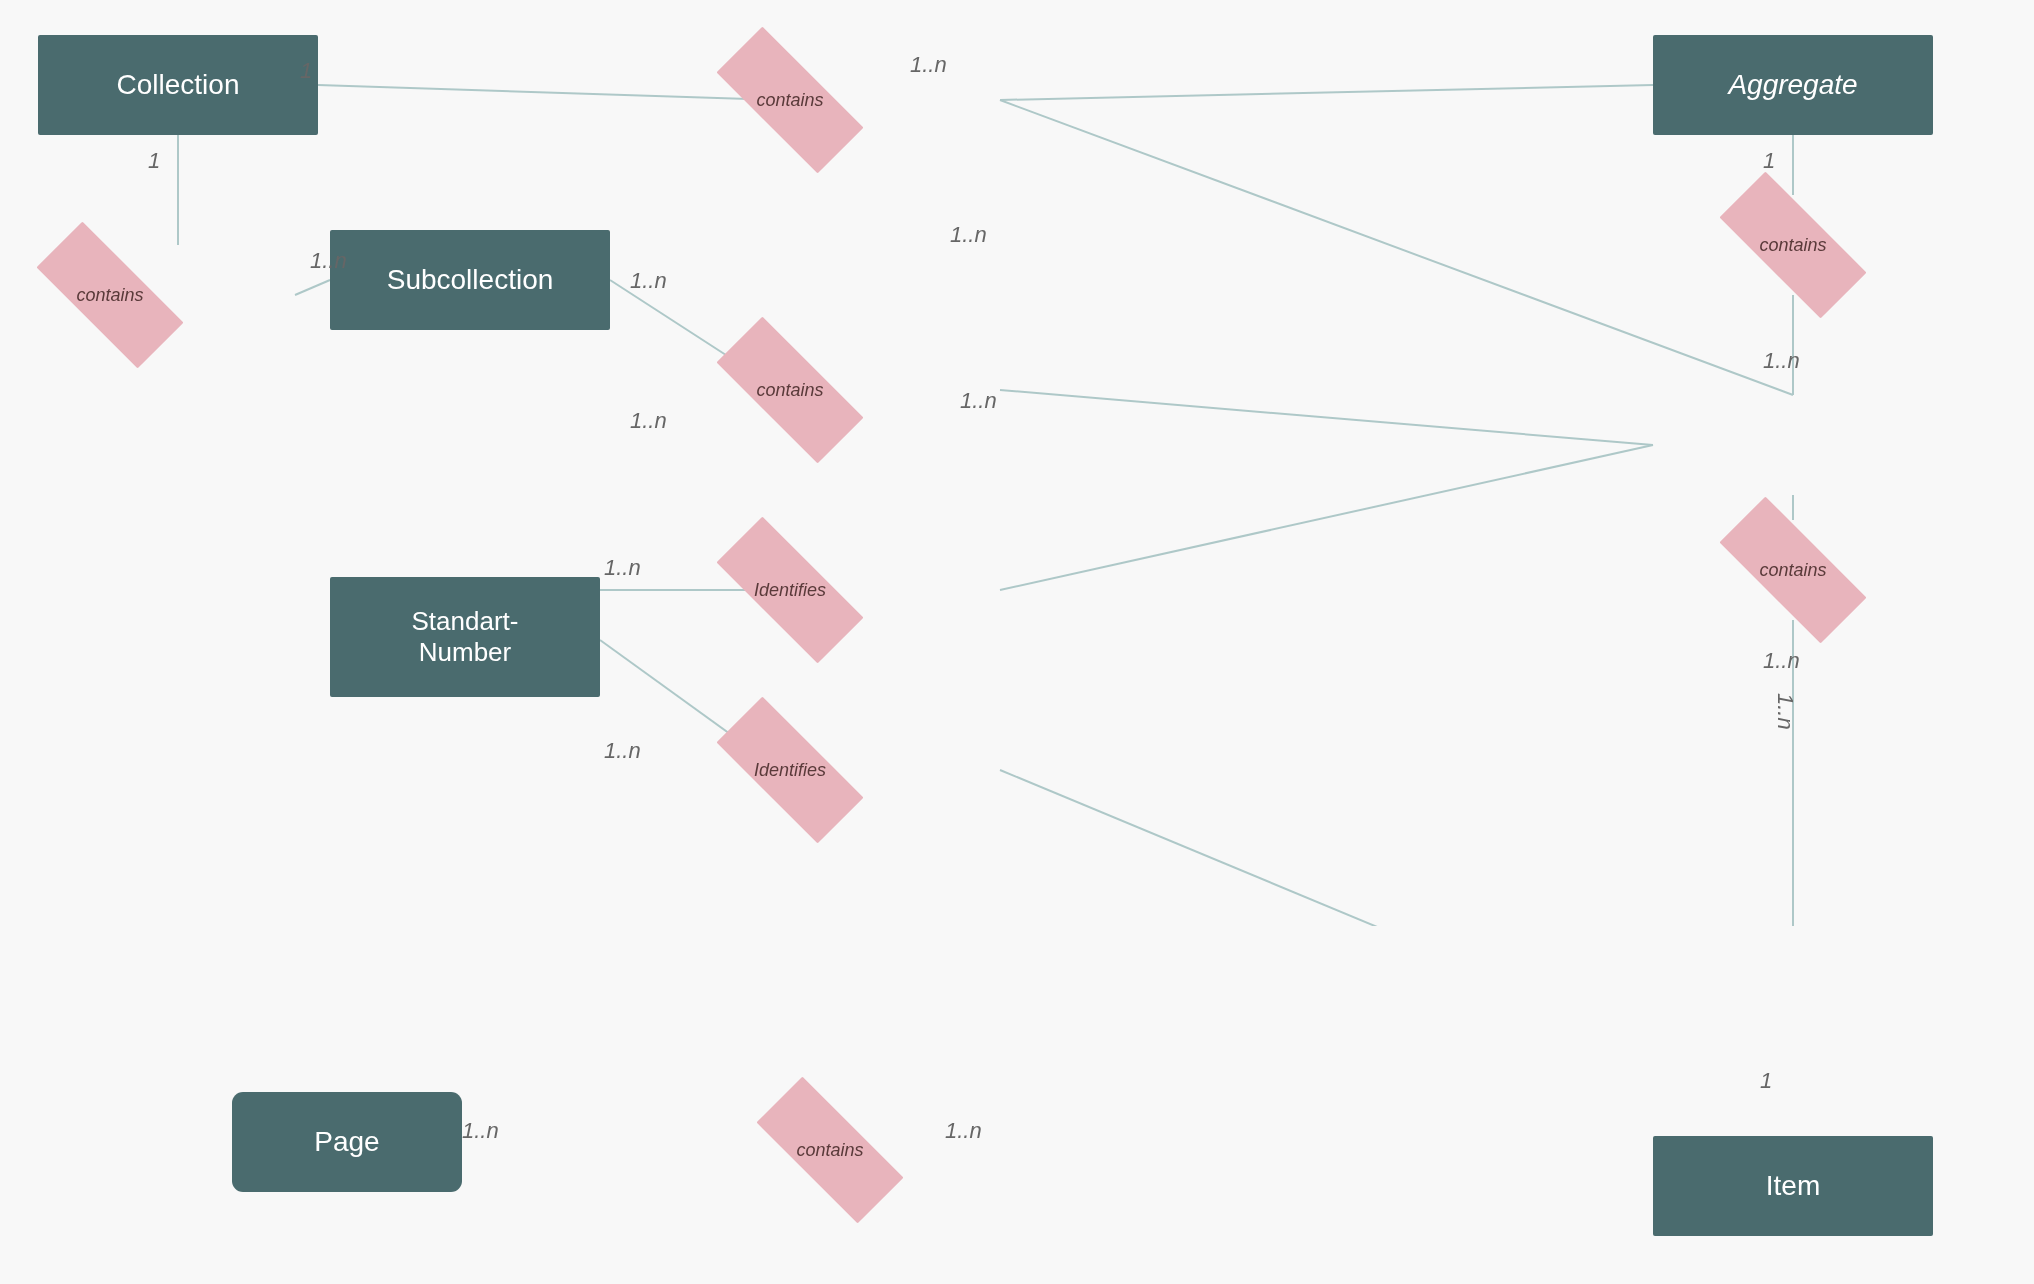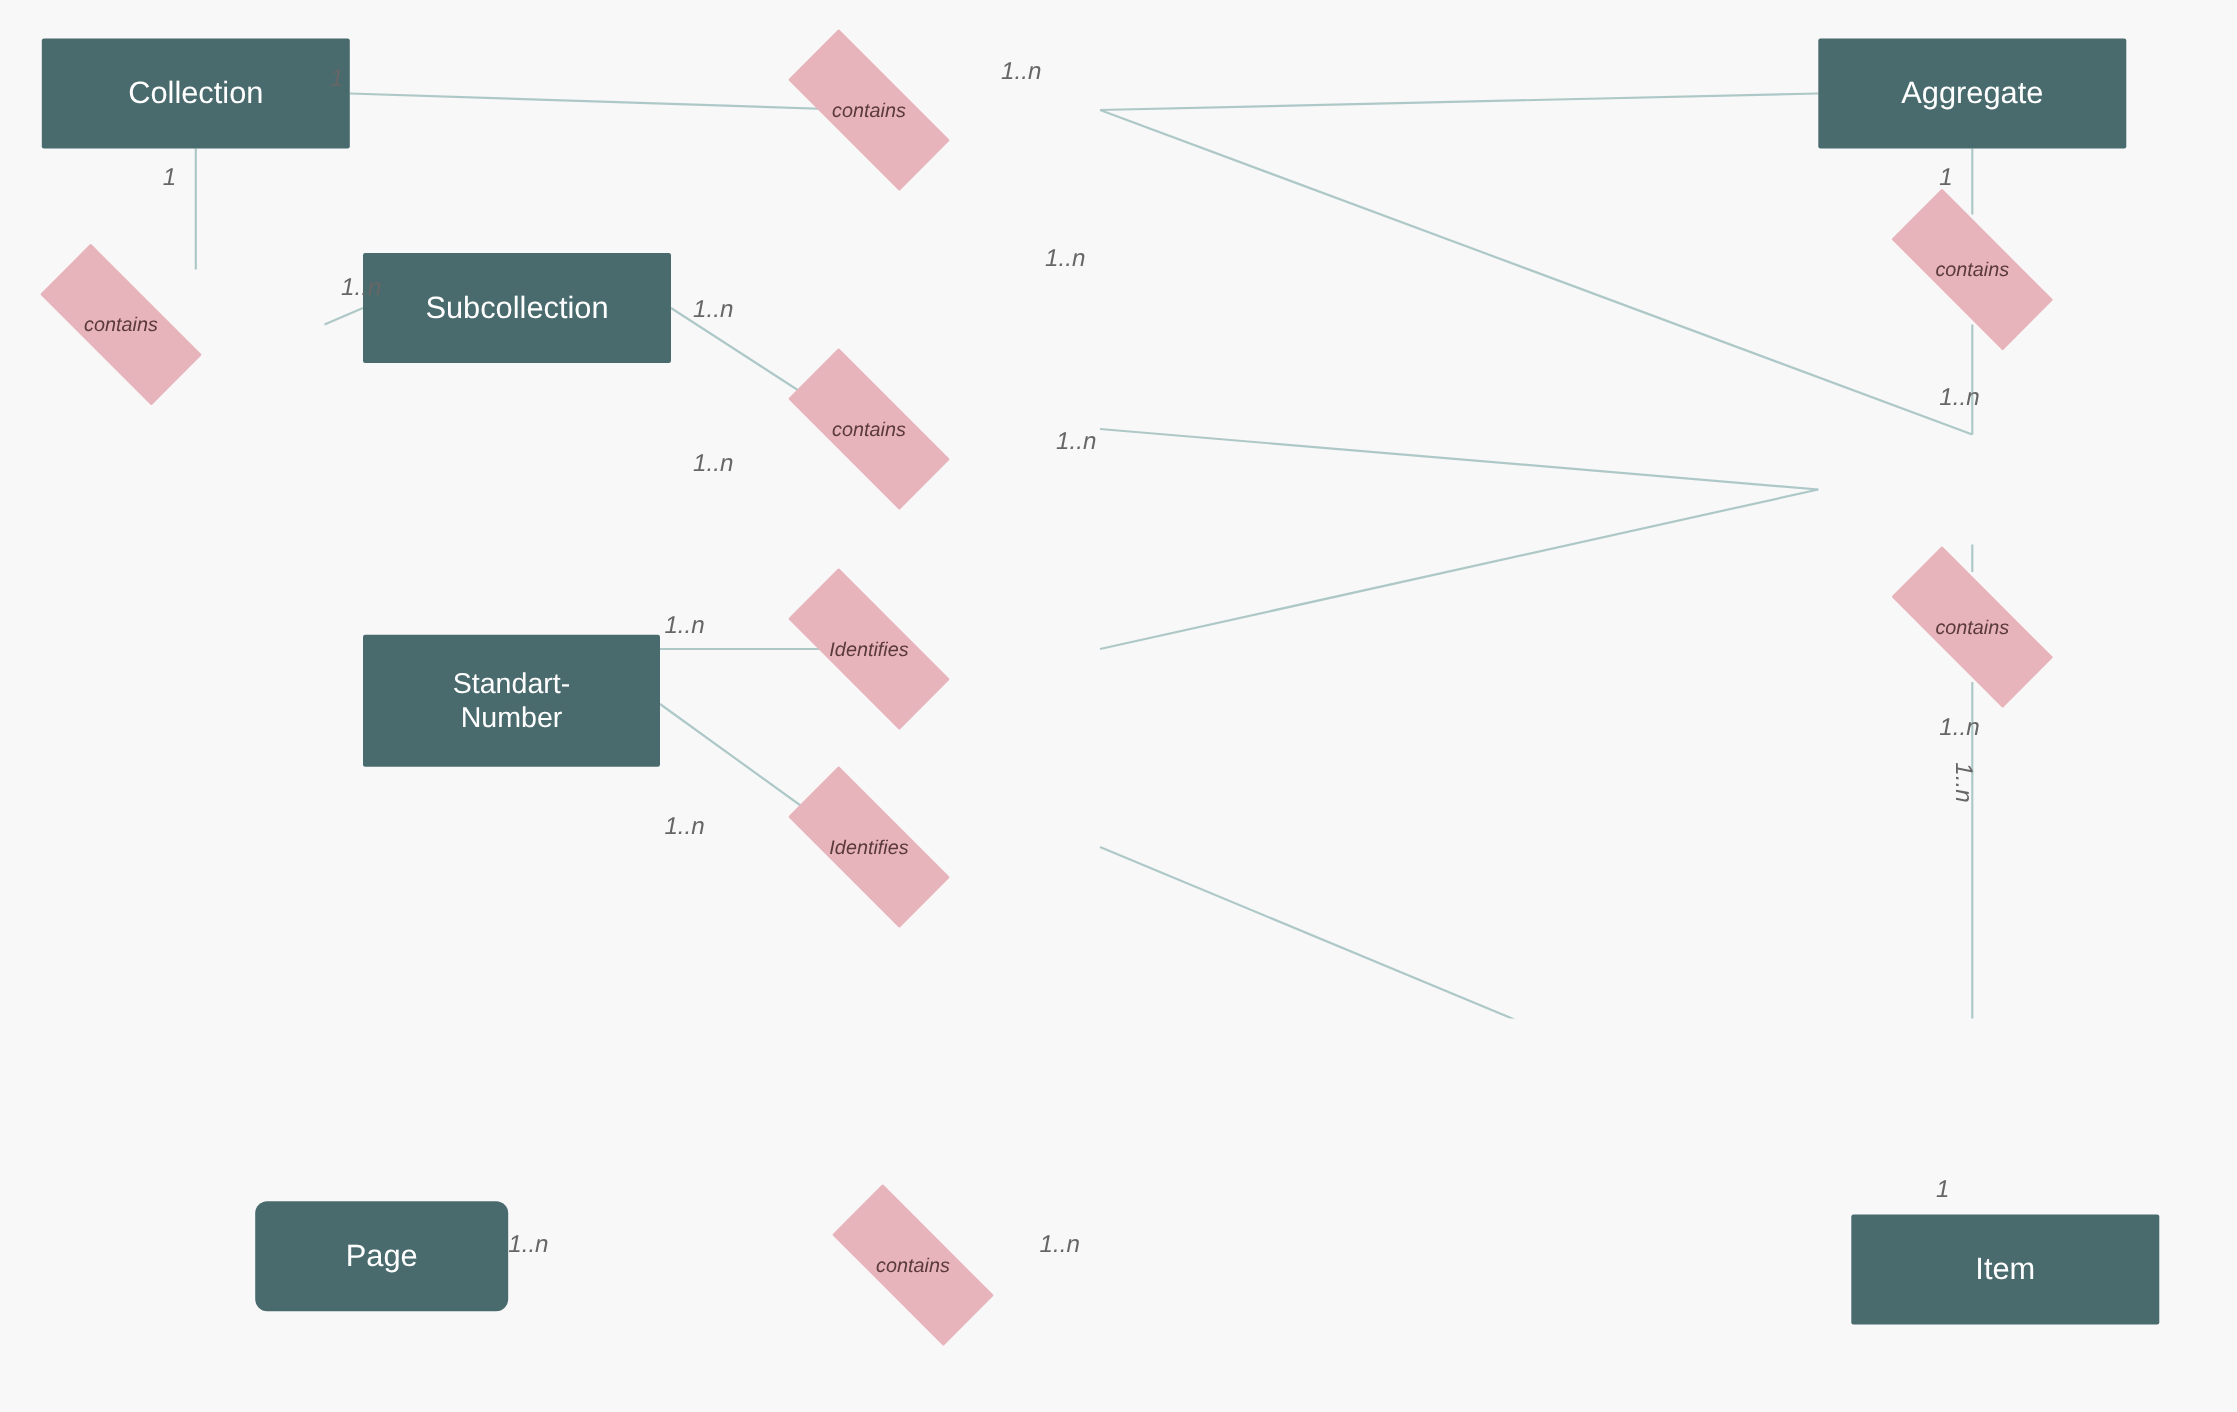--- a/index.html
+++ b/index.html
@@ -101,31 +101,31 @@
 
     <line x1="1000" y1="770" x2="1793" y2="1100" stroke="#aec8c8" stroke-width="2"></line>
 
     <line x1="462" y1="1160" x2="820" y2="1150" stroke="#aec8c8" stroke-width="2"></line>
 
     <line x1="1040" y1="1150" x2="1653" y2="1150" stroke="#aec8c8" stroke-width="2"></line>
   </svg>
 
   <div class="entity-box" style="left:38px;top:35px;width:280px;height:100px;">Collection</div>
 
-  <div class="entity-box" style="left:1653px;top:35px;width:280px;height:100px;">Aggregate</div>
+  <div class="entity-box" style="left:1653px;top:35px;width:280px;height:100px;font-style:italic;">Aggregate</div>
 
   <div class="entity-box" style="left:330px;top:230px;width:280px;height:100px;">Subcollection</div>
 
 
   <div class="entity-box" style="left:330px;top:555px;width:270px;height:120px;font-size:26px;margin-top:22px;">Standart-
 Number</div>
 
   <div class="entity-box" style="left:232px;top:1092px;width:230px;height:100px;border-radius:11px;">Page</div>
 
-  <div class="entity-box" style="left:1653px;top:1104px;width:280px;height:100px;margin-left:30px;">Item</div>
+  <div class="entity-box" style="left:1653px;top:1136px;width:280px;height:100px;">Item</div>
 
   <div class="diamond" style="left:680px;top:50px;width:220px;height:100px;z-index:2;">contains</div>
 
   <div class="diamond" style="left:0px;top:245px;width:220px;height:100px;z-index:2;">contains</div>
 
   <div class="diamond" style="left:680px;top:340px;width:220px;height:100px;z-index:2;">contains</div>
 
   <div class="diamond" style="left:1683px;top:195px;width:220px;height:100px;z-index:2;">contains</div>
 
   <div class="diamond" style="left:1683px;top:520px;width:220px;height:100px;z-index:2;">contains</div>

